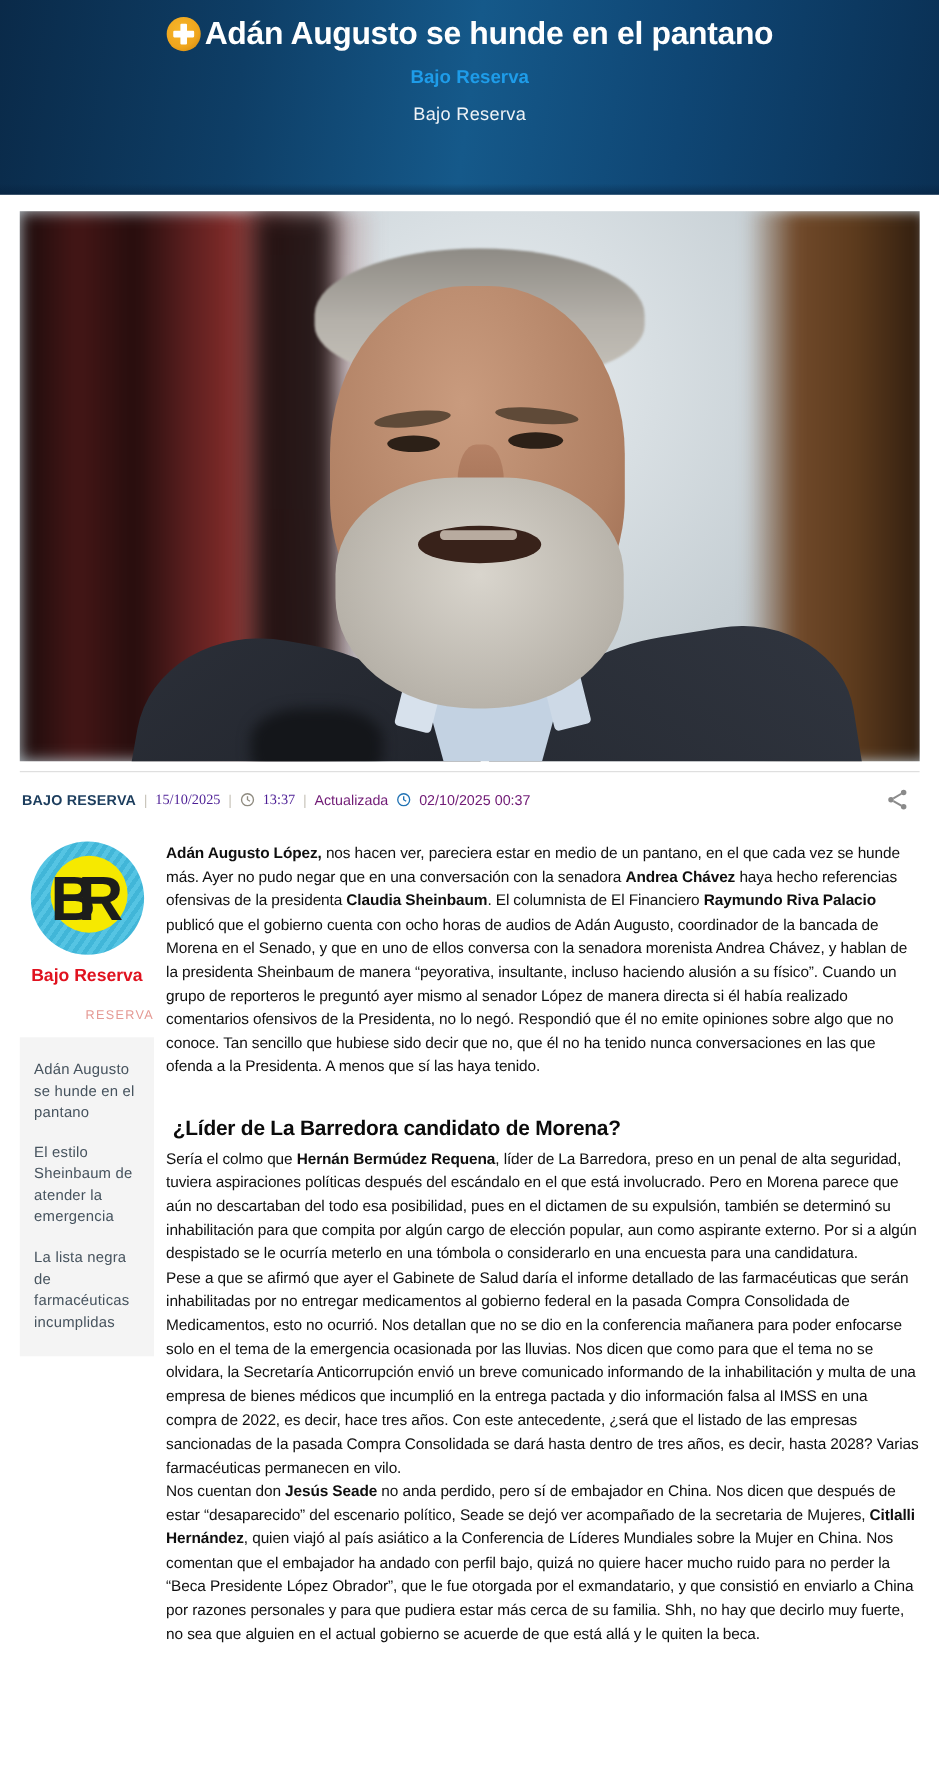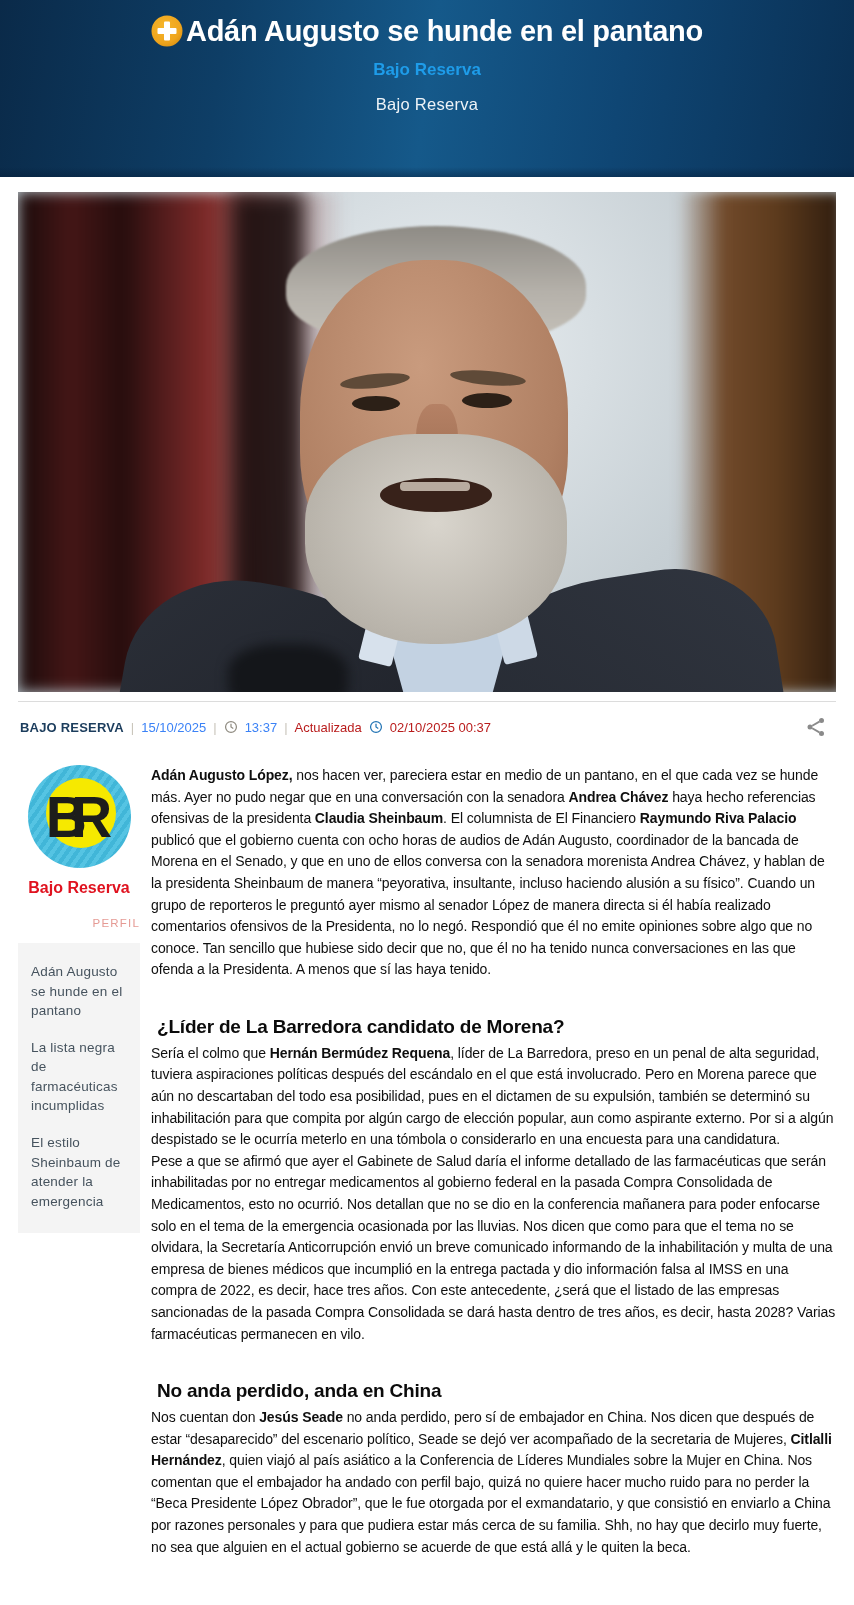--- a/index.html
+++ b/index.html
@@ -76,22 +76,22 @@
   }
 
   
   .byline{
     margin-top:9px; border-top:1px solid #dcdcdc; padding:13px 2px 0 2px;
     display:flex; justify-content:space-between; align-items:center;
   }
   .byline-left{ display:flex; align-items:center; gap:7px; font-size:13px; }
   .byline-author{ color:#1c3d5d; font-weight:700; letter-spacing:.2px; text-decoration:none; cursor:pointer; }
   .byline-sep{ color:#c9c5bb; }
-  .byline-gray{ color:#3b82f6; }
-  .byline-blue{ color:#b91c1c; }
+  .byline-gray{ color:#4c1d95;font-family:Liberation Serif, serif; }
+  .byline-blue{ color:#701a75; }
   .clockicon{ width:14px; height:14px; display:inline-block; vertical-align:-2px; }
   .share-btn{ width:24px; height:24px; color:#8a8a8a; cursor:pointer; margin-right:6px; }
 
   
   .article-area{ display:flex; gap:11px; margin-top:26px; }
   .sidebar{ width:122px; flex:0 0 auto; }
   .br-logo{ width:103px; height:103px; margin:0 auto; border-radius:50%; position:relative; overflow:hidden;
     background:repeating-linear-gradient(125deg,#41b6d8 0 4px,#55c4e3 4px 8px); cursor:pointer; }
   .br-yellow{ position:absolute; left:18px; top:13px; width:70px; height:70px; border-radius:50%; background:#f6e900; }
   .br-letters{ position:absolute; left:0; top:0; width:100%; height:100%;
@@ -196,31 +196,30 @@
   <div class="article-area">
     <aside class="sidebar">
       <div class="br-logo">
         <div class="br-yellow"></div>
         <div class="br-letters">
           <span>B</span>
           <span class="r">R</span>
         </div>
       </div>
       <a class="sidebar-colname">Bajo Reserva</a>
-      <div class="profile-label">PERFIL</div>
+      <div class="profile-label">RESERVA</div>
       <nav class="related-box">
         <a class="related-link">Adán Augusto se hunde en el pantano</a>
+        <a class="related-link">El estilo Sheinbaum de atender la emergencia</a>
         <a class="related-link">La lista negra de farmacéuticas incumplidas</a>
-        <a class="related-link">El estilo Sheinbaum de atender la emergencia</a>
       </nav>
     </aside>
 
     <article class="article">
       <p><span style="font-weight: 700;">Adán Augusto López,</span><span> nos hacen ver, pareciera estar en medio de un pantano, en el que cada vez se hunde más. Ayer no pudo negar que en una conversación con la senadora </span><span style="font-weight: 700;">Andrea Chávez</span><span> haya hecho referencias ofensivas de la presidenta </span><span style="font-weight: 700;">Claudia Sheinbaum</span><span>. El columnista de El Financiero </span><span style="font-weight: 700;">Raymundo Riva Palacio</span><span> publicó que el gobierno cuenta con ocho horas de audios de Adán Augusto, coordinador de la bancada de Morena en el Senado, y que en uno de ellos conversa con la senadora morenista Andrea Chávez, y hablan de la presidenta Sheinbaum de manera “peyorativa, insultante, incluso haciendo alusión a su físico”. Cuando un grupo de reporteros le preguntó ayer mismo al senador López de manera directa si él había realizado comentarios ofensivos de la Presidenta, no lo negó. Respondió que él no emite opiniones sobre algo que no conoce. Tan sencillo que hubiese sido decir que no, que él no ha tenido nunca conversaciones en las que ofenda a la Presidenta. A menos que sí las haya tenido.</span></p>
       <h2>¿Líder de La Barredora candidato de Morena?</h2>
       <p><span>Sería el colmo que </span><span style="font-weight: 700;">Hernán Bermúdez Requena</span><span>, líder de La Barredora, preso en un penal de alta seguridad, tuviera aspiraciones políticas después del escándalo en el que está involucrado. Pero en Morena parece que aún no descartaban del todo esa posibilidad, pues en el dictamen de su expulsión, también se determinó su inhabilitación para que compita por algún cargo de elección popular, aun como aspirante externo. Por si a algún despistado se le ocurría meterlo en una tómbola o considerarlo en una encuesta para una candidatura.</span></p>
       <p><span>Pese a que se afirmó que ayer el Gabinete de Salud daría el informe detallado de las farmacéuticas que serán inhabilitadas por no entregar medicamentos al gobierno federal en la pasada Compra Consolidada de Medicamentos, esto no ocurrió. Nos detallan que no se dio en la conferencia mañanera para poder enfocarse solo en el tema de la emergencia ocasionada por las lluvias. Nos dicen que como para que el tema no se olvidara, la Secretaría Anticorrupción envió un breve comunicado informando de la inhabilitación y multa de una empresa de bienes médicos que incumplió en la entrega pactada y dio información falsa al IMSS en una compra de 2022, es decir, hace tres años. Con este antecedente, ¿será que el listado de las empresas sancionadas de la pasada Compra Consolidada se dará hasta dentro de tres años, es decir, hasta 2028? Varias farmacéuticas permanecen en vilo.</span></p>
-      <h2>No anda perdido, anda en China</h2>
       <p><span>Nos cuentan don </span><span style="font-weight: 700;">Jesús Seade</span><span> no anda perdido, pero sí de embajador en China. Nos dicen que después de estar “desaparecido” del escenario político, Seade se dejó ver acompañado de la secretaria de Mujeres, </span><span style="font-weight: 700;">Citlalli Hernández</span><span>, quien viajó al país asiático a la Conferencia de Líderes Mundiales sobre la Mujer en China. Nos comentan que el embajador ha andado con perfil bajo, quizá no quiere hacer mucho ruido para no perder la “Beca Presidente López Obrador”, que le fue otorgada por el exmandatario, y que consistió en enviarlo a China por razones personales y para que pudiera estar más cerca de su familia. Shh, no hay que decirlo muy fuerte, no sea que alguien en el actual gobierno se acuerde de que está allá y le quiten la beca.</span></p>
 
     </article>
   </div>
 </div>
 
 </body></html>

